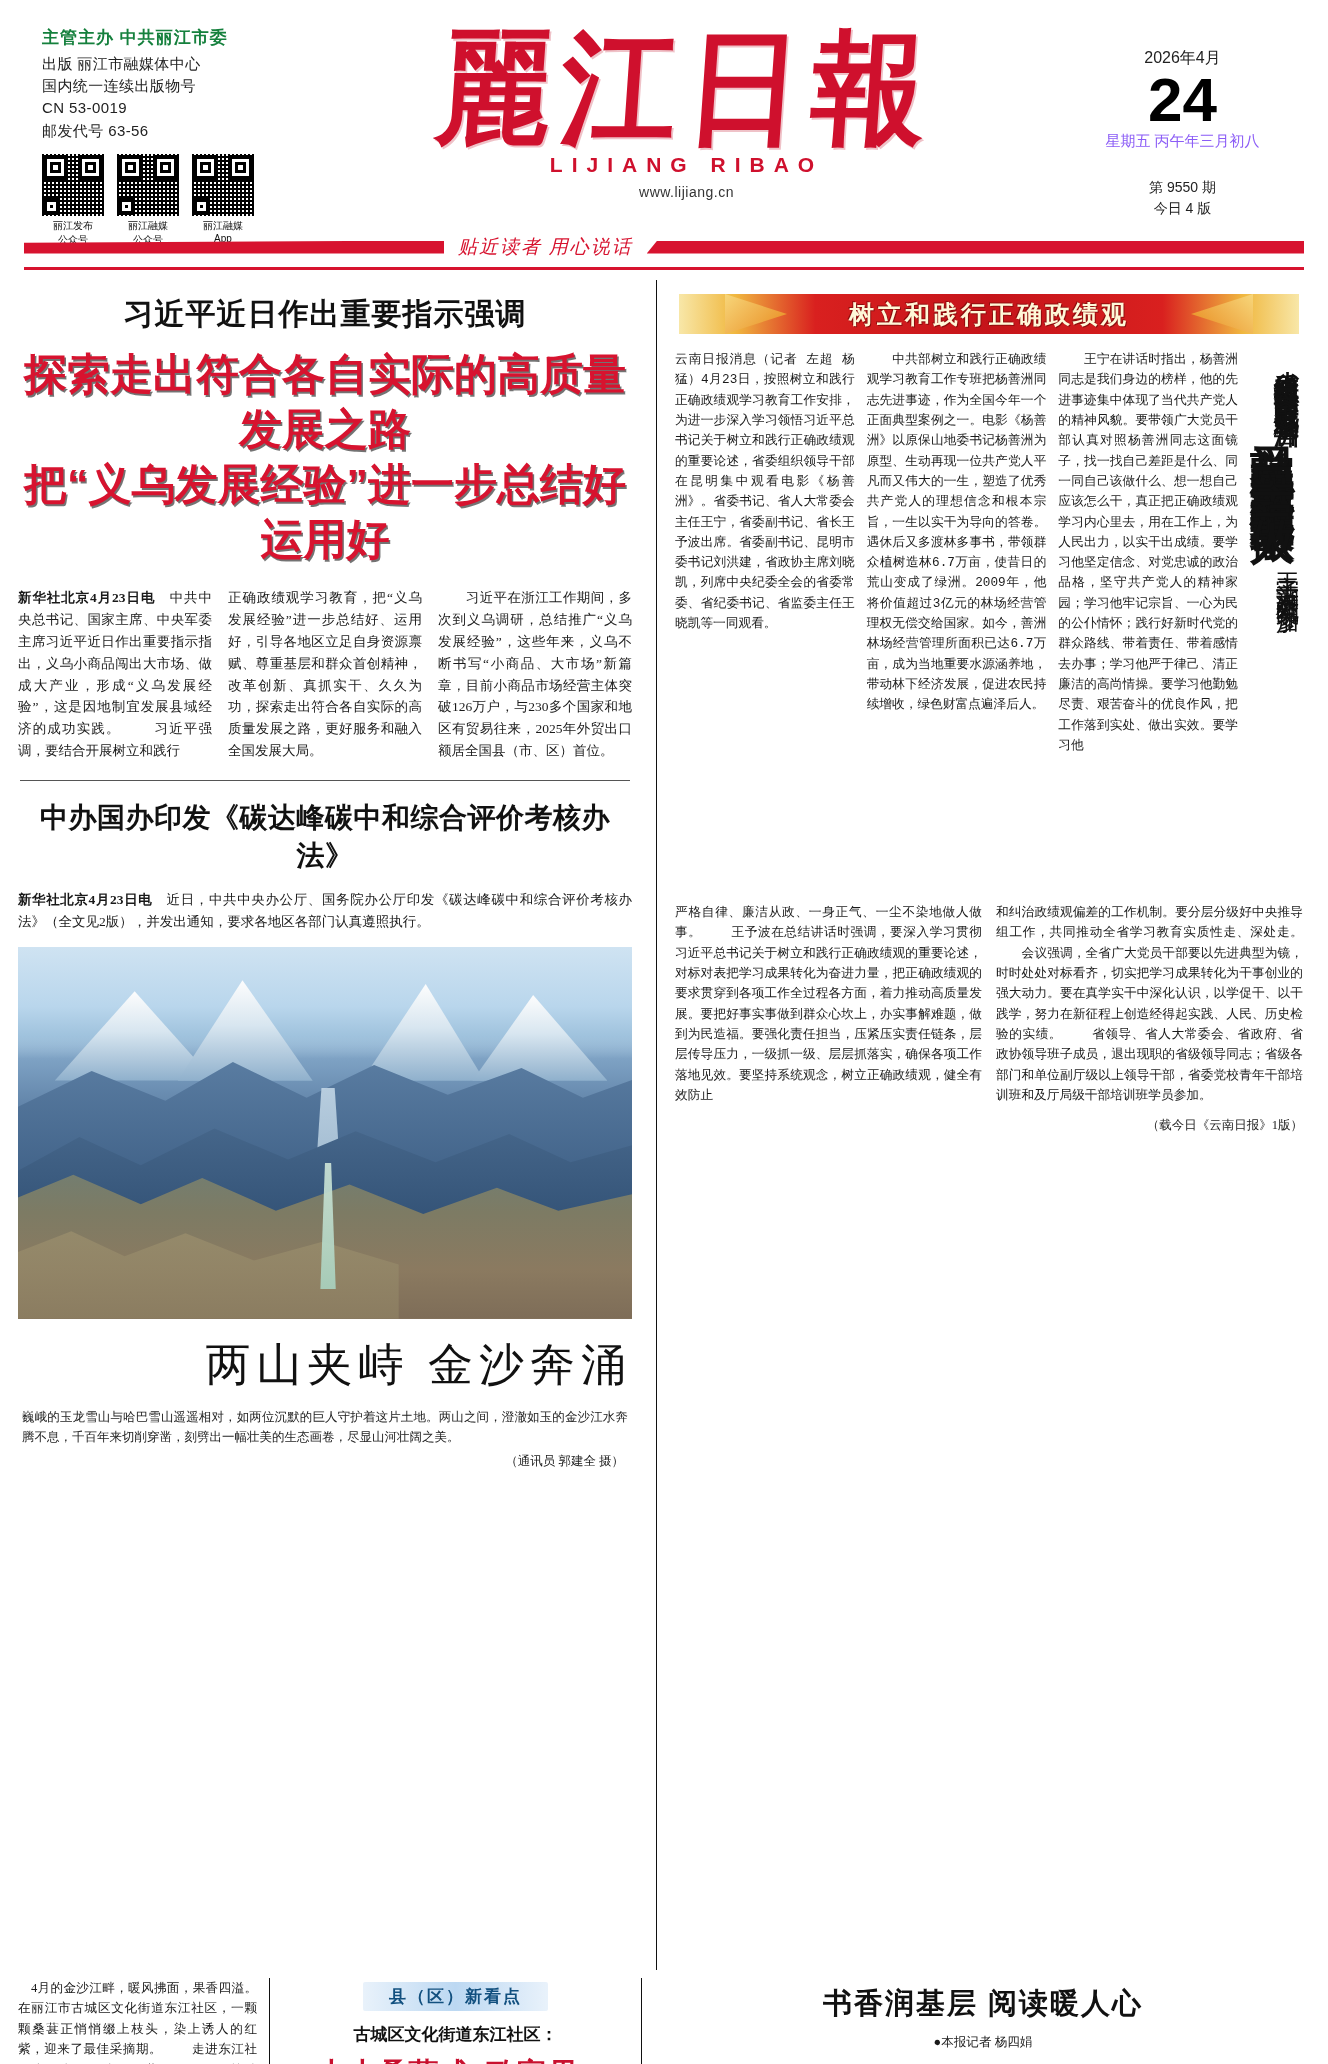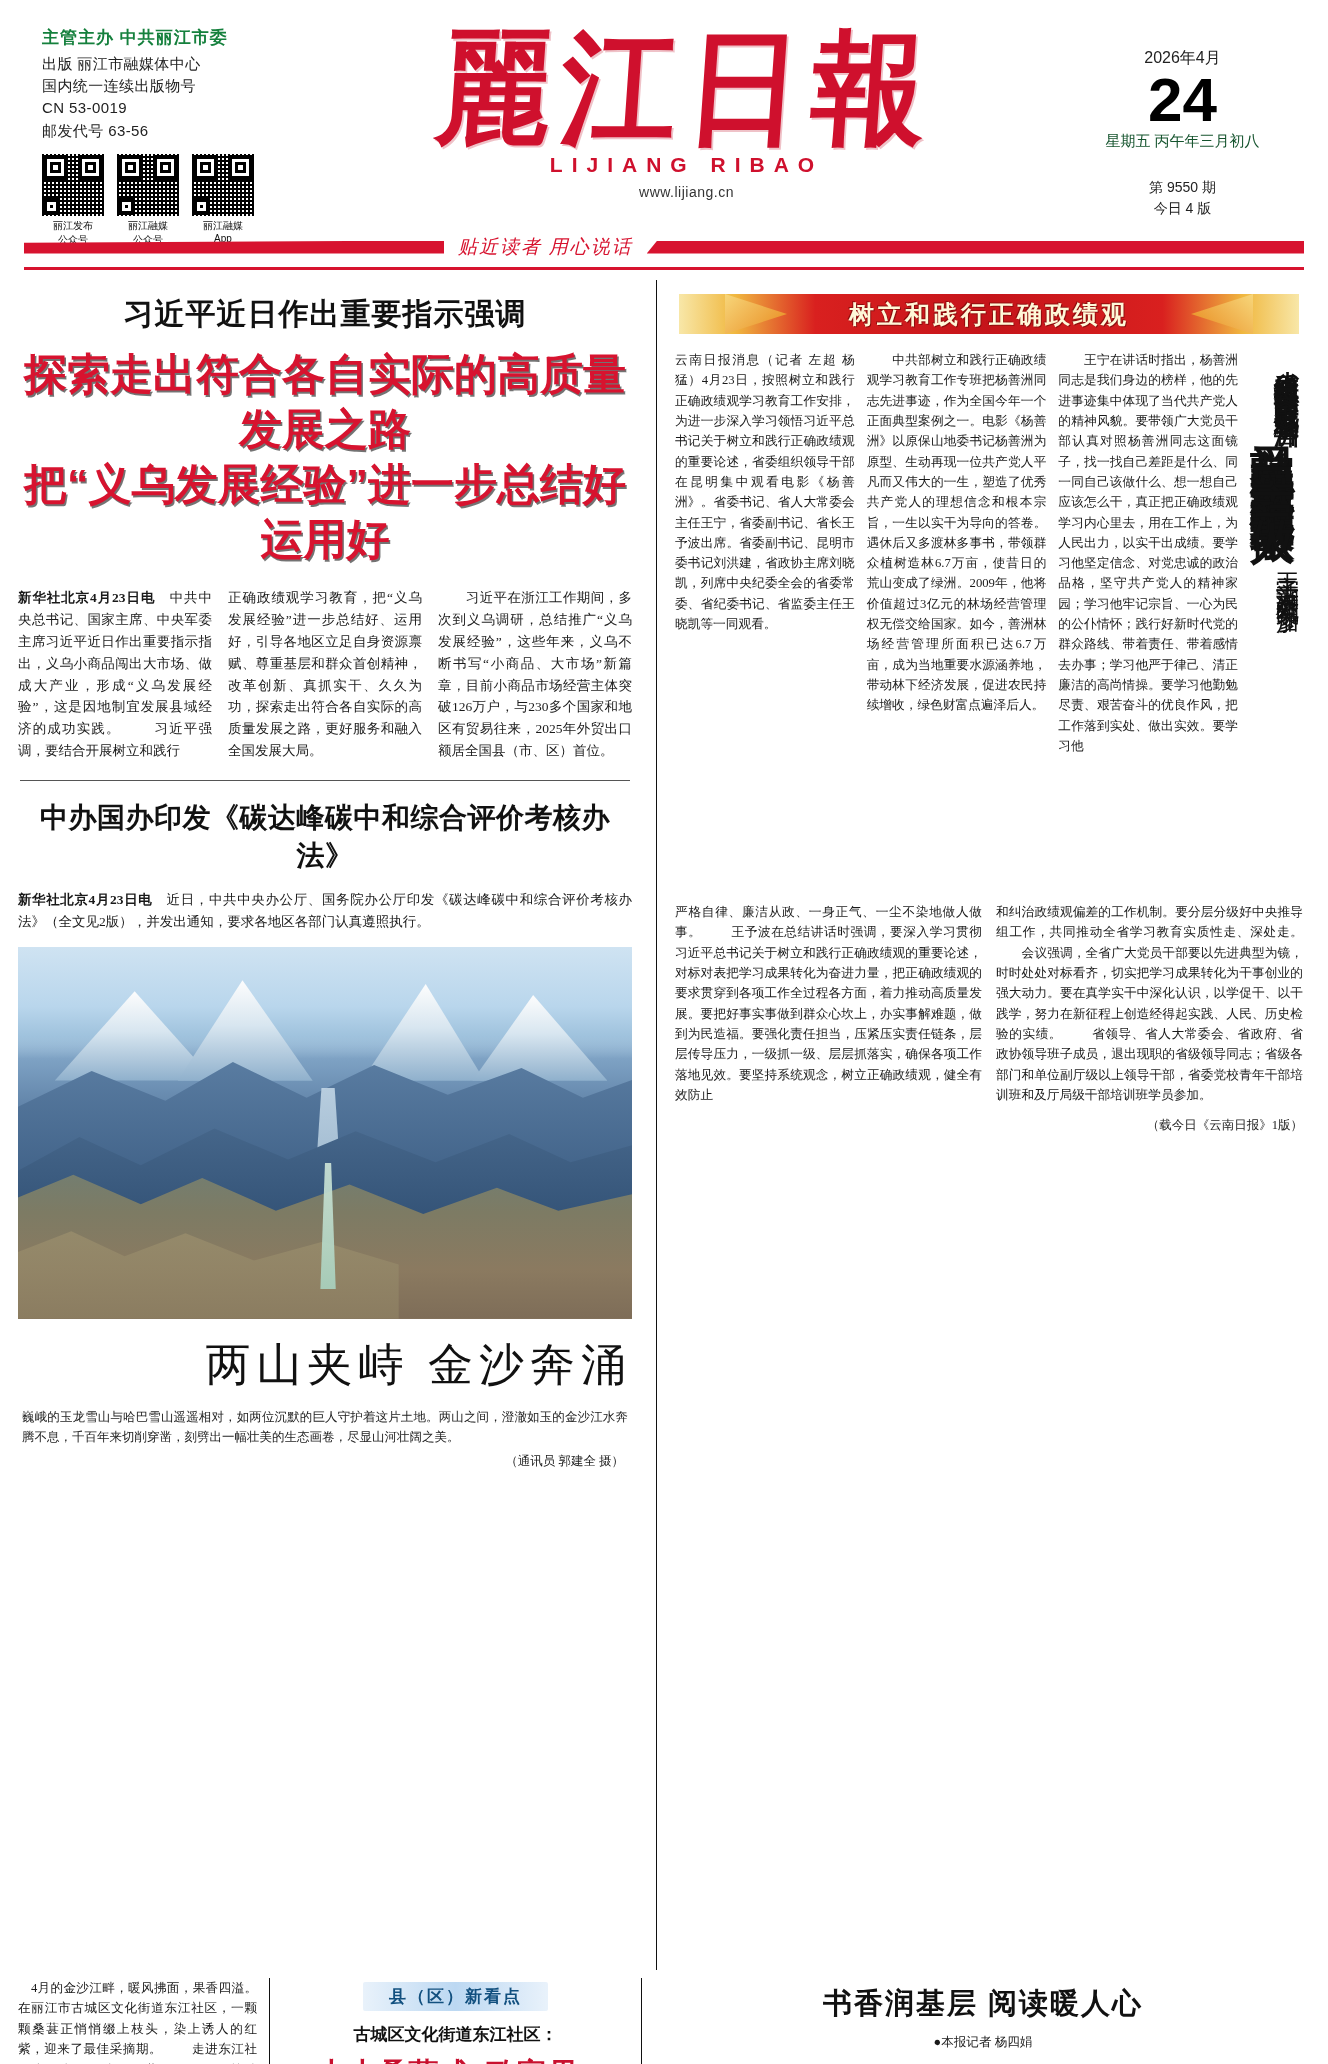--- a/index.html
+++ b/index.html
@@ -44,21 +44,21 @@
     letter-spacing:10px; line-height:1.05;
     transform:skewX(-4deg) scaleY(1.08);
     text-shadow:2px 2px 0 rgba(190,10,35,.25);
   }
   .logo-py { font-family:"Liberation Sans",sans-serif; font-size:21px; letter-spacing:9px; color:#cf102d; font-weight:bold; margin-top:2px;}
   .logo-url { font-family:"Liberation Sans",sans-serif; font-size:14px; color:#333; margin-top:7px; letter-spacing:.5px;}
 
   .mh-right { width:255px; text-align:center; padding-top:22px; }
   .mh-right .ym { font-family:"Liberation Sans",sans-serif; font-size:16px; color:#222;}
   .mh-right .day { font-family:"Liberation Sans",sans-serif; font-weight:bold; font-size:62px; line-height:.95; color:#000; margin:2px 0 2px;}
-  .mh-right .wk { font-family:"Liberation Sans",sans-serif; font-size:15px; color:#14532d;text-align:center;}
+  .mh-right .wk { font-family:"Liberation Sans",sans-serif; font-size:15px; color:#8b5cf6;text-align:center;}
   .mh-right .iss { font-family:"Liberation Sans",sans-serif; font-size:14px; color:#222; margin-top:26px; line-height:1.5;}
 
   
   .slogan-bar { position:relative; height:30px; margin:2px 6px 0; display:flex; align-items:center; }
   .bar-seg { height:13px; background:#d7132f; }
   .bar-left { flex:0 0 420px; clip-path: polygon(0 0,100% 0,100% 100%,0 100%); }
   .bar-left.taper { clip-path: polygon(0 18%, 100% 0, 100% 100%, 0 100%); }
   .slogan-txt { font-family:"Liberation Serif",serif; font-weight:normal; font-style:italic; font-size:19px; color:#d7132f; padding:0 14px; white-space:nowrap; letter-spacing:2px;}
   .bar-right { flex:1; clip-path: polygon(0 0, 100% 0, 100% 100%, 0 100%); }
   .bar-right.taper { clip-path: polygon(0 100%, 1.6% 0, 100% 0, 100% 100%); }
@@ -132,21 +132,21 @@
   .banner::before, .banner::after { content:""; position:absolute; top:0; width:62px; height:100%; }
   .banner::before { left:46px; background:linear-gradient(135deg,#f7d67a,#e8891d); clip-path:polygon(0 0,100% 50%,0 100%); }
   .banner::after  { right:46px; background:linear-gradient(225deg,#f7d67a,#e8891d); clip-path:polygon(100% 0,0 50%,100% 100%); }
 
   .vmain { display:flex; flex-direction:row-reverse; align-items:flex-start; gap:6px; }
   .vtitle-block { writing-mode:vertical-rl; text-orientation:upright; display:flex; flex-direction:row; gap:4px; height:540px;}
   .v-kicker { font-family:"Liberation Serif",serif; font-weight:bold; font-size:25px; letter-spacing:3px; color:#111; }
   .v-main { font-family:"Liberation Sans",sans-serif; font-weight:bold; font-size:44px; letter-spacing:3px; color:#111; }
   .v-sub  { font-family:"Liberation Serif",serif; font-size:23px; letter-spacing:3px; color:#111; align-self:flex-start; margin-top:60px;}
 
-  .vcols { display:flex; gap:12px; flex:1; }
+  .vcols { display:flex; gap:12px; flex:1;font-family:Liberation Mono, monospace; }
   .vcols > div { flex:1; font-size:12.7px; line-height:1.60; text-align:justify; }
 
   .rcols2 { display:flex; gap:14px; margin-top:12px; font-size:12.7px; line-height:1.60; text-align:justify;}
   .rcols2 > div { flex:1; }
   .src { text-align:right; margin-top:10px; font-size:12.5px; }
 
   
   .lower { display:flex; margin-top:8px; }
   .lw-a { width:252px; padding-right:12px; border-right:1px solid #111; }
   .lw-b { width:372px; padding:0 14px; border-right:1px solid #111; }

